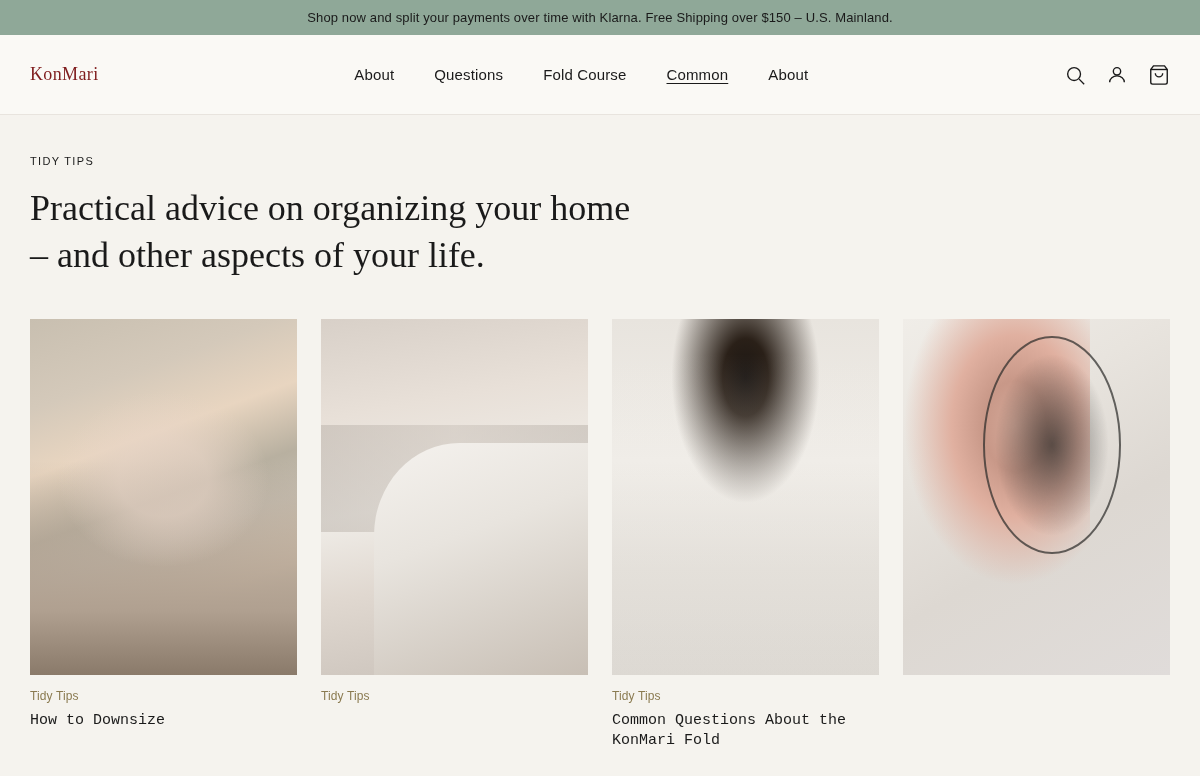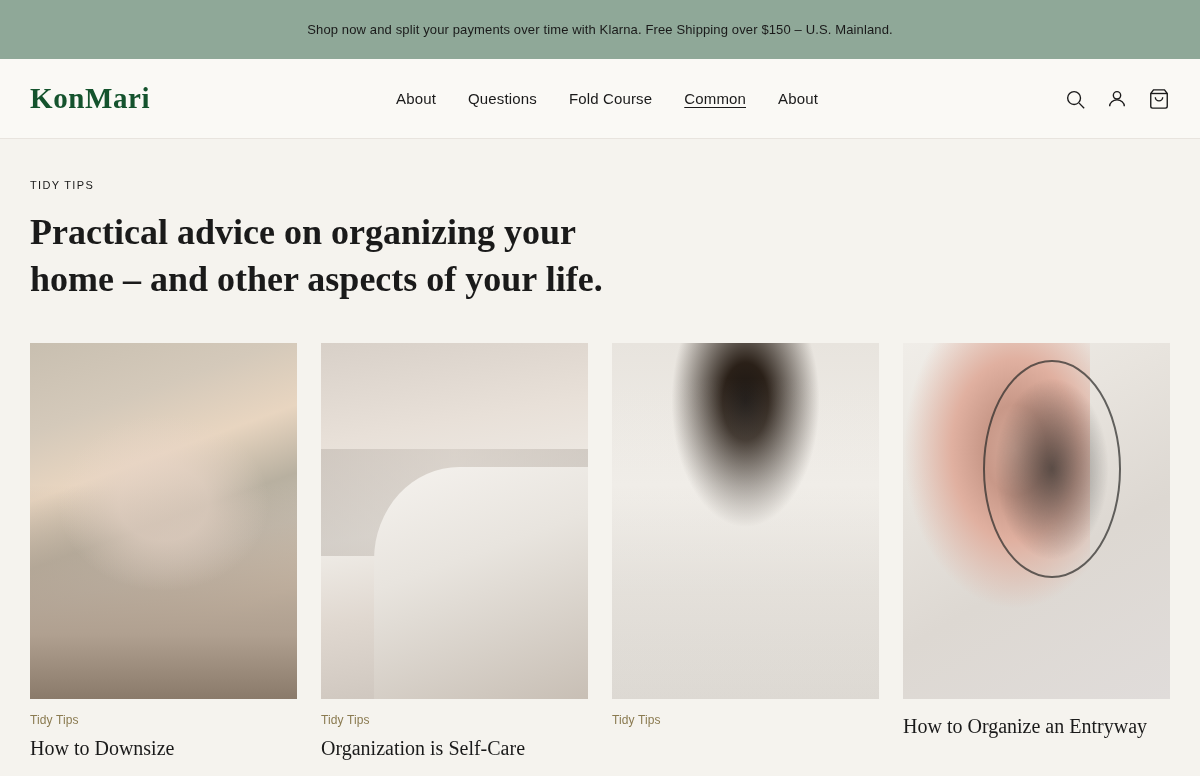--- a/index.html
+++ b/index.html
@@ -10,51 +10,51 @@
       color: #1a1a1a;
       width: 1200px;
       min-height: 776px;
       overflow-x: hidden;
     }
 
     
     .announcement-bar {
       background-color: #8fa898;
       text-align: center;
-      padding: 22px 20px;
+      padding: 10px 20px;
       font-family: Arial, Helvetica, sans-serif;
       font-size: 13px;
       color: #1a1a1a;
       letter-spacing: 0.01em;
     }
 
     
     header {
       background-color: #faf9f5;
       border-bottom: 1px solid #e8e4de;
       display: flex;
       align-items: center;
       justify-content: space-between;
       padding: 0 30px;
       height: 80px;
     }
 
     .logo {
       font-family: Georgia, serif;
-      font-size: 29px;
-      font-weight: bold;
+      font-size: 18px;
+      font-weight: normal;
       letter-spacing: 0.02em;
-      color: #14532d;
+      color: #7f1d1d;
       cursor: pointer;
     }
 
     nav {
       display: flex;
       align-items: center;
-      gap: 32px;
+      gap: 40px;
     }
 
     nav a {
       font-family: Arial, Helvetica, sans-serif;
       font-size: 15px;
       color: #1a1a1a;
       text-decoration: none;
       letter-spacing: 0.01em;
     }
 
@@ -96,21 +96,21 @@
       font-size: 11px;
       letter-spacing: 0.12em;
       text-transform: uppercase;
       color: #1a1a1a;
       margin-bottom: 18px;
     }
 
     .page-title {
       font-family: Georgia, serif;
       font-size: 36px;
-      font-weight: bold;
+      font-weight: normal;
       line-height: 1.3;
       color: #1a1a1a;
       max-width: 620px;
       margin-bottom: 40px;
     }
 
     
     .articles-grid {
       display: grid;
       grid-template-columns: repeat(4, 1fr);
@@ -286,22 +286,22 @@
 
     .article-category {
       font-family: Arial, Helvetica, sans-serif;
       font-size: 12px;
       color: #8a7a50;
       margin-bottom: 8px;
       letter-spacing: 0.01em;
     }
 
     .article-title {
-      font-family: Liberation Serif, serif;
-      font-size: 20px;
+      font-family: Liberation Mono, monospace;
+      font-size: 15px;
       font-weight: normal;
       line-height: 1.35;
       color: #1a1a1a;
     }
   </style>
 </head>
 <body>
 
 <div class="announcement-bar">
   <span>Shop now and split your payments over time with Klarna. Free Shipping over $150 – U.S. Mainland.</span>
@@ -349,27 +349,26 @@
 
     <div class="article-card">
       <div class="article-image img-1"></div>
       <div class="article-category">Tidy Tips</div>
       <h2 class="article-title">How to Downsize</h2>
     </div>
 
     <div class="article-card">
       <div class="article-image img-2"></div>
       <div class="article-category">Tidy Tips</div>
-      <h2 class="article-title">Organization is Self-Care</h2>
     </div>
 
     <div class="article-card">
       <div class="article-image img-3"></div>
       <div class="article-category">Tidy Tips</div>
+      <h2 class="article-title">Common Questions About the KonMari Fold</h2>
     </div>
 
     <div class="article-card">
       <div class="article-image img-4"></div>
-      <h2 class="article-title">How to Organize an Entryway</h2>
     </div>
 
   </div>
 </main>
 
 </body></html>

